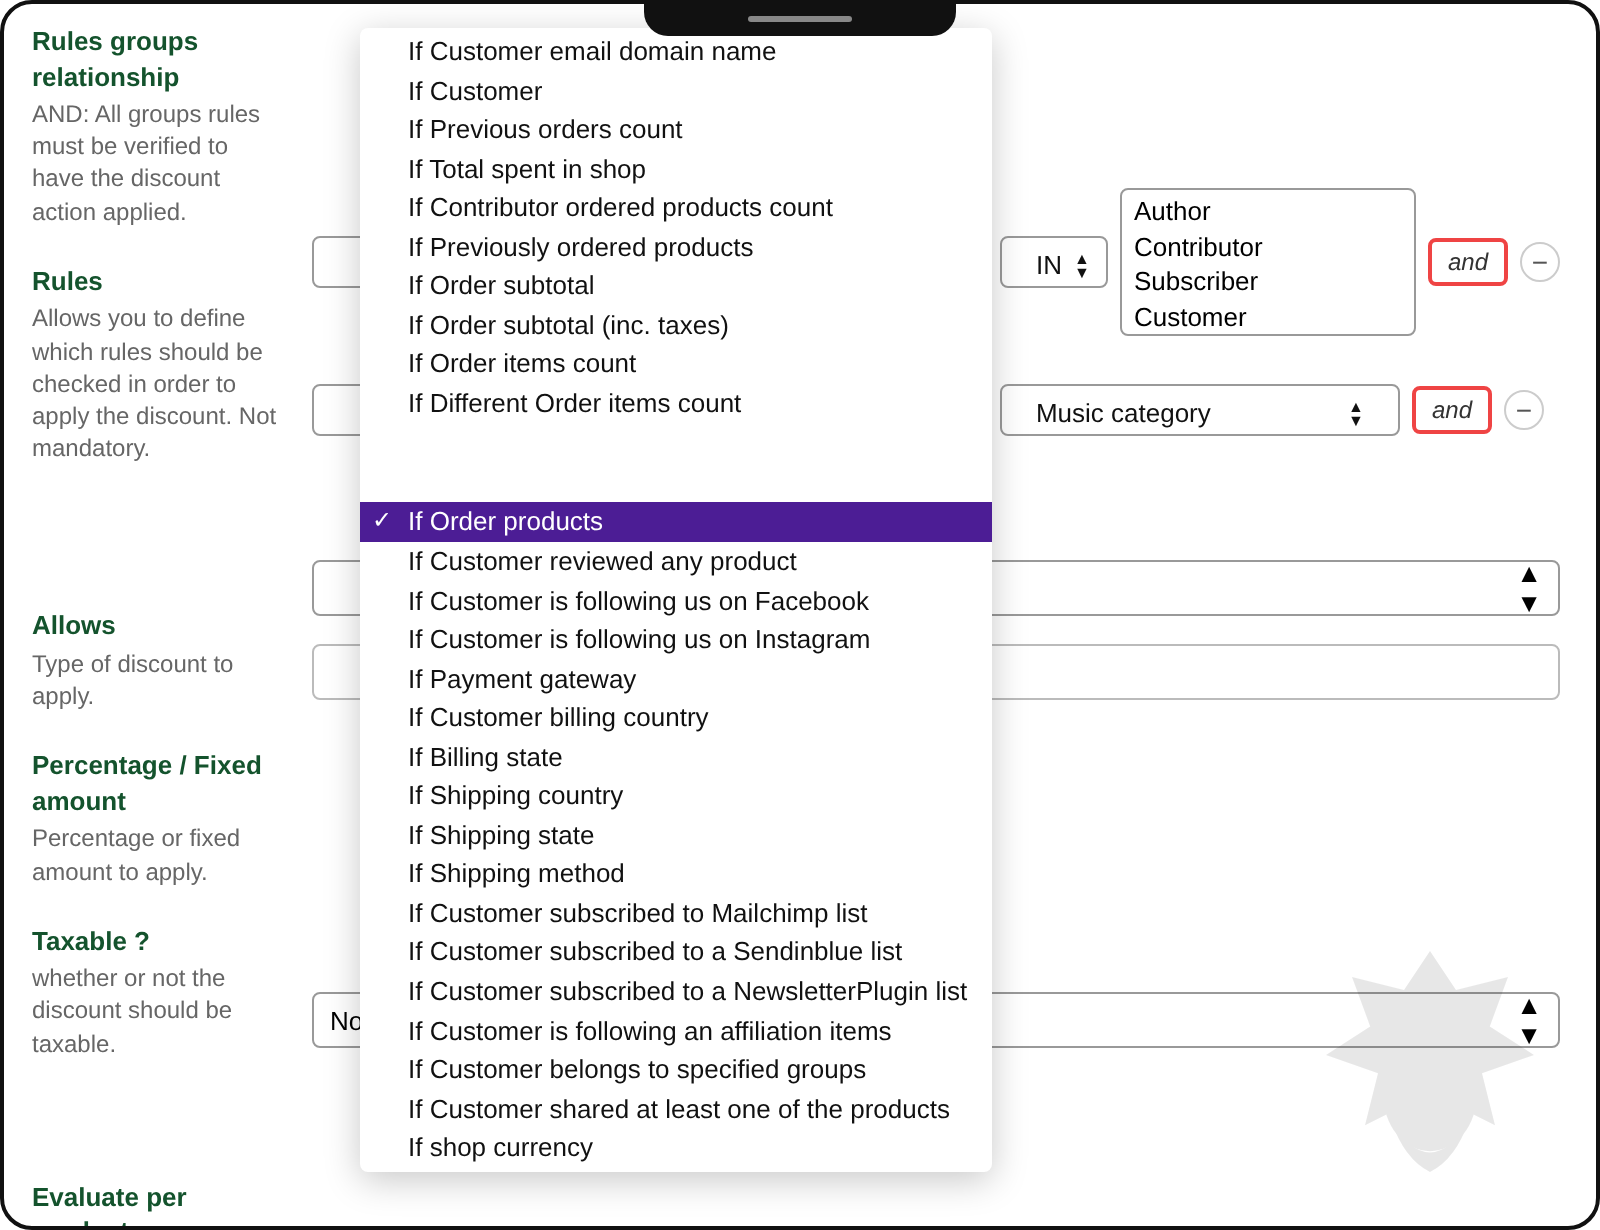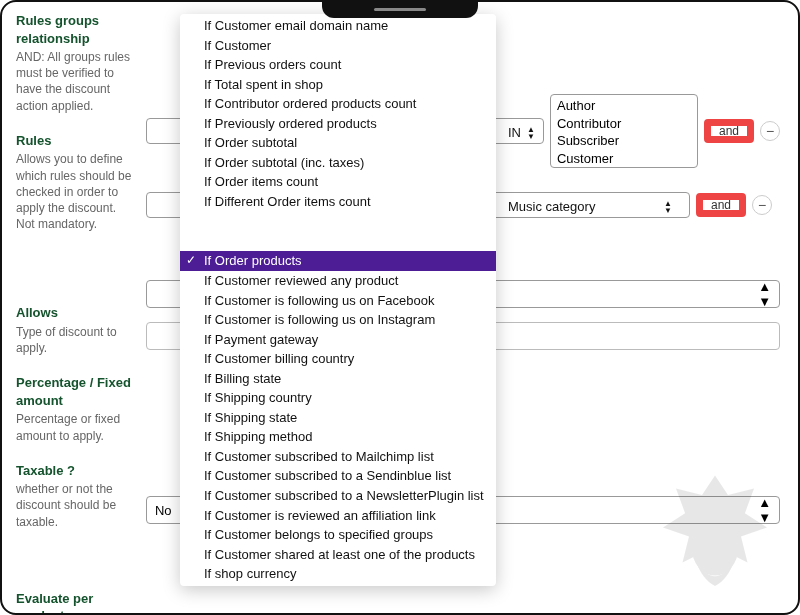--- a/index.html
+++ b/index.html
@@ -102,27 +102,28 @@
       height: 74px;
       padding: 2px 6px;
       font-size: 13px;
       line-height: 1.35;
       overflow: hidden;
     }
     .btn {
       display: inline-flex;
       align-items: center;
       justify-content: center;
-      border: 7px solid #ef4444;
+      border: 2px solid #ef4444;
       border-radius: 4px;
       background: #fff;
       height: 24px;
       padding: 0 8px;
       font-size: 12px;
       color: #333;
+      font-style: italic;
     }
     .remove-circle {
       width: 20px;
       height: 20px;
       border-radius: 50%;
       border: 1px solid #ccc;
       display: flex;
       align-items: center;
       justify-content: center;
       color: #555;
@@ -304,17 +305,17 @@
     <div class="item">If Customer is following us on Instagram</div>
     <div class="item">If Payment gateway</div>
     <div class="item">If Customer billing country</div>
     <div class="item">If Billing state</div>
     <div class="item">If Shipping country</div>
     <div class="item">If Shipping state</div>
     <div class="item">If Shipping method</div>
     <div class="item">If Customer subscribed to Mailchimp list</div>
     <div class="item">If Customer subscribed to a Sendinblue list</div>
     <div class="item">If Customer subscribed to a NewsletterPlugin list</div>
-    <div class="item">If Customer is reviewed an affiliation link</div>
+    <div class="item">If Customer is following an affiliation items</div>
     <div class="item">If Customer belongs to specified groups</div>
     <div class="item">If Customer shared at least one of the products</div>
     <div class="item">If shop currency</div>
   </div>
 
 </body></html>

